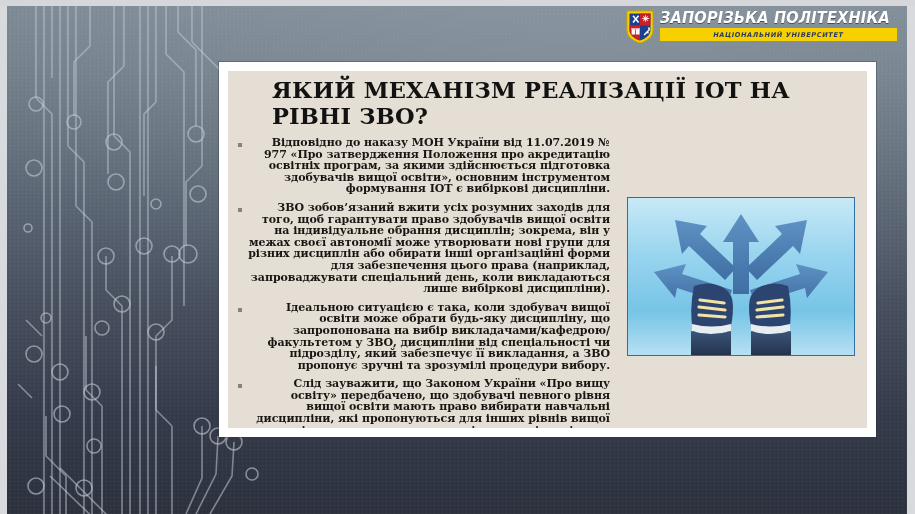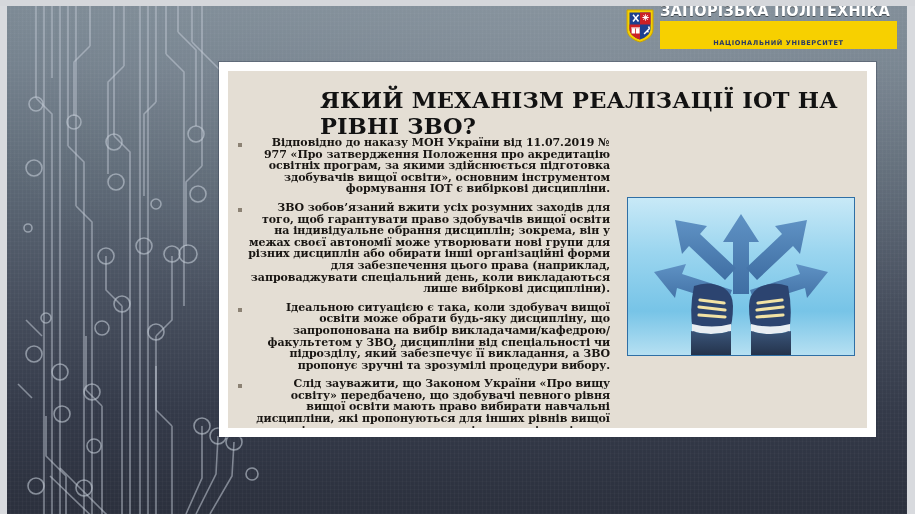--- a/index.html
+++ b/index.html
@@ -38,36 +38,36 @@
   .edge-right{position:absolute;right:0;top:0;width:8px;height:514px;background:#d8dade;}
   .edge-top{position:absolute;left:0;top:0;width:915px;height:6px;background:#d5d7db;}
 
   
   .circuit{position:absolute;left:6px;top:6px;width:300px;height:508px;overflow:hidden;}
   .circuit svg{display:block;}
 
   
   .logo{
     position:absolute;right:18px;top:10px;height:32px;
-    display:flex;align-items:center;gap:6px;
+    display:flex;gap:6px;font-style:italic;
   }
   .crest{width:28px;height:34px;position:relative;flex:0 0 auto;}
   .logo-text{display:flex;flex-direction:column;align-items:stretch;}
   .logo-title{
     font-family:"DejaVu Sans", sans-serif;
     font-weight:bold;font-size:15px;line-height:16px;letter-spacing:.2px;
     color:#ffffff;white-space:nowrap;
     text-shadow:0 1px 0 rgba(0,0,0,.45);
     transform:scaleX(.97);transform-origin:left center;
   }
   .logo-sub{
     margin-top:2px;background:#f7d000;color:#2b3a63;
     font-family:"DejaVu Sans", sans-serif;
     font-weight:bold;font-size:6.6px;line-height:9px;letter-spacing:.6px;
-    text-align:center;padding:18px 4px 1px 4px;white-space:nowrap;
+    text-align:center;padding:3px 4px 1px 4px;white-space:nowrap;
   }
 
   
   .card{
     position:absolute;left:219px;top:62px;width:657px;height:375px;
     background:#ffffff;
     box-shadow:0 0 0 1px rgba(40,50,70,.35);
   }
   .card-inner{
     position:absolute;left:9px;top:9px;right:9px;bottom:9px;
@@ -76,23 +76,22 @@
   }
 
   
   .title{
     font-family:"DejaVu Serif", serif;
     font-weight:bold;
     font-size:22.5px;
     line-height:26px;
     color:#121212;
     letter-spacing:.2px;
-    padding:16px 16px 0 44px;
+    padding:6px 16px 0 44px;
     text-align:left;
-    margin-left:48px;
   }
 
   
   .body{
     position:absolute;left:0;top:66px;right:0;bottom:0;
     padding:0 12px 0 10px;
   }
   .bullets{
     width:372px;
   }

